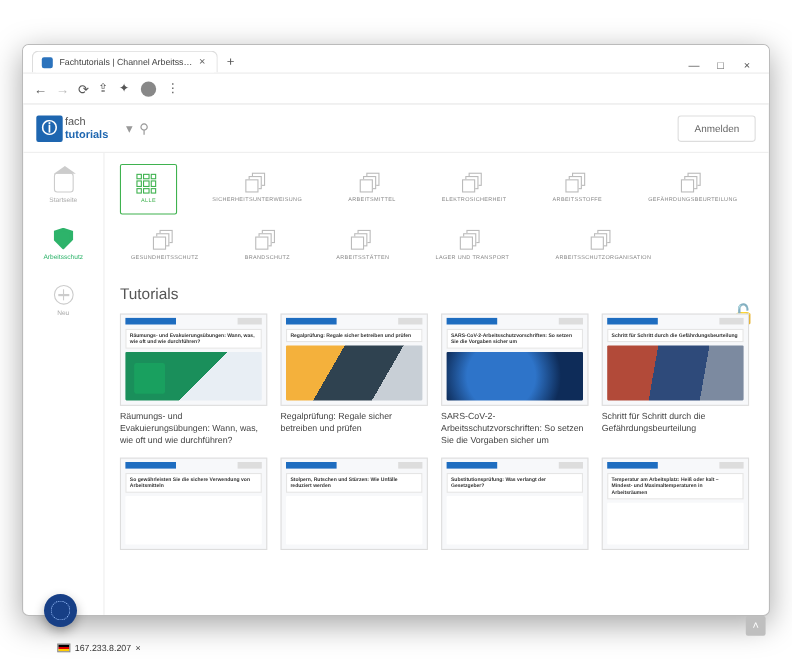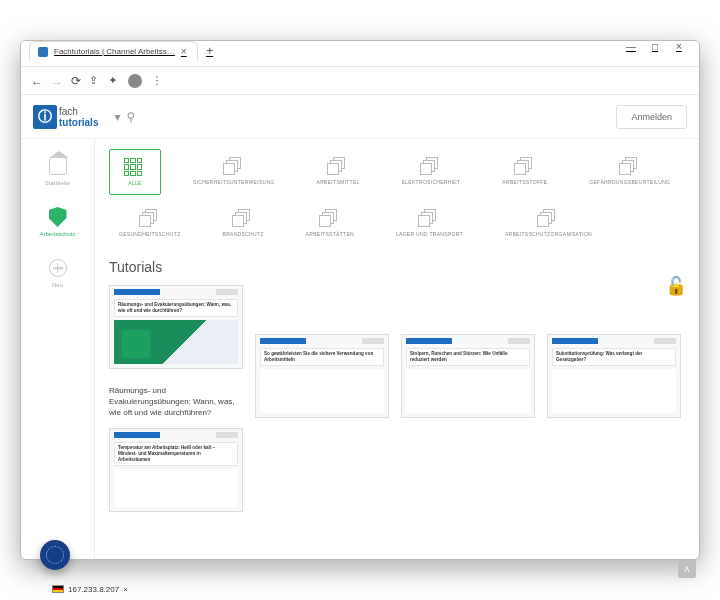--- a/index.html
+++ b/index.html
@@ -1,19 +1,19 @@
 <!DOCTYPE html>
 <html><head>
 <meta charset="utf-8">
 <style>
   * { margin: 0; padding: 0; box-sizing: border-box; font-family: -apple-system, BlinkMacSystemFont, "Segoe UI", Arial, sans-serif; }
   body { background: #fff; width: 720px; height: 600px; overflow: hidden; position: relative; }
 
   .os-window { position: absolute; left: 20px; top: 40px; width: 680px; height: 520px; background: #fff; border: 1px solid #bbb; border-radius: 6px; box-shadow: 0 8px 28px rgba(0,0,0,.35); display: flex; flex-direction: column; overflow: hidden; }
-  .titlebar { height: 26px; background: #fff; border-bottom: 1px solid #e6e6e6; display: flex; align-items: flex-start; justify-content: space-between; padding: 0 4px; text-decoration: underline; }
+  .titlebar { height: 26px; background: #fff; border-bottom: 1px solid #e6e6e6; display: flex; align-items: flex-end; justify-content: space-between; padding: 0 4px; }
   .tabstrip { display: flex; align-items: center; gap: 4px; padding-left: 4px; }
   .btab { display: flex; align-items: center; gap: 6px; background: #fff; border: 1px solid #ddd; border-bottom: none; border-radius: 6px 6px 0 0; padding: 3px 10px 3px 8px; font-size: 8px; color: #444; height: 20px; }
   .btab .dot { width: 10px; height: 10px; border-radius: 2px; background: #2b73bd; display: inline-block; }
   .btab .close { font-size: 10px; color: #666; cursor: pointer; }
   .newtab { width: 16px; height: 16px; display: flex; align-items: center; justify-content: center; font-size: 12px; color: #555; cursor: pointer; }
   .winbtns { display: flex; gap: 12px; padding-right: 10px; color: #555; font-size: 10px; }
   .winbtns span { cursor: pointer; width: 12px; text-align: center; }
 
   .addrbar { height: 28px; display: flex; align-items: center; gap: 8px; padding: 0 10px; border-bottom: 1px solid #e6e6e6; background: #fff; }
   .navicn { color: #555; font-size: 12px; cursor: pointer; }
@@ -60,21 +60,21 @@
   .grid4 span { border: 1px solid currentColor; }
   .stack { position: relative; width: 20px; height: 18px; }
   .stack i { position: absolute; width: 12px; height: 12px; border: 1px solid #bbb; background: #fff; }
   .stack i:nth-child(1){ left: 6px; top: 0; }
   .stack i:nth-child(2){ left: 3px; top: 3px; }
   .stack i:nth-child(3){ left: 0; top: 6px; }
 
   .section-title { font-size: 14px; color: #555; margin: 6px 0 10px; }
   .cards { display: grid; grid-template-columns: repeat(4, 1fr); gap: 10px 12px; position: relative; }
   .lockbadge { position: absolute; right: -6px; top: -10px; width: 22px; height: 22px; color: #2db36a; font-size: 18px; }
-  .card { display: flex; flex-direction: column; gap: 16px; cursor: pointer; justify-content: flex-end; }
+  .card { display: flex; flex-direction: column; gap: 4px; cursor: pointer; }
   .thumb { width: 100%; height: 84px; border: 1px solid #ddd; background: #f7f8fa; position: relative; overflow: hidden; display: flex; flex-direction: column; }
   .thumb-head { height: 12px; display: flex; align-items: center; justify-content: space-between; padding: 1px 4px; }
   .thumb-head .bar { width: 46px; height: 6px; background: #1e6dc0; }
   .thumb-head .mini { width: 22px; height: 6px; background: #ddd; }
   .tstrip { margin: 1px 4px; background: #fff; border: 1px solid #e5e5e5; font-size: 4.6px; font-weight: bold; color: #333; padding: 2px 3px; line-height: 6px; }
   .timg { flex: 1; margin: 2px 4px 4px; border-radius: 1px; }
   .img1 { background: linear-gradient(135deg,#1a8f5b 0 55%, #e8eef4 55%); position: relative; }
   .img1::after { content:""; position:absolute; left:8px; bottom:6px; width:28px; height:28px; background:#19a05f; border-radius:2px; }
   .img2 { background: linear-gradient(120deg,#f4b13c 0 35%, #2f4250 35% 70%, #c8cfd6 70%); }
   .img3 { background: radial-gradient(circle at 40% 50%, #2e74c9 0 40%, #0e2c59 70%); }
@@ -289,22 +289,55 @@
               <div class="thumb-head">
                   <div class="bar"></div>
                   <div class="mini"></div>
                 </div>
               <div class="tstrip">Räumungs- und Evakuierungsübungen: Wann, was, wie oft und wie durchführen?</div>
               <div class="timg img1"></div>
             </div>
             <div class="ctitle">Räumungs- und Evakuierungsübungen: Wann, was, wie oft und wie durchführen?</div>
           </div>
 
-
-
+          <div class="card">
+            <div class="thumb">
+              <div class="thumb-head">
+                  <div class="bar"></div>
+                  <div class="mini"></div>
+                </div>
+              <div class="tstrip">Regalprüfung: Regale sicher betreiben und prüfen</div>
+              <div class="timg img2"></div>
+            </div>
+            <div class="ctitle">Regalprüfung: Regale sicher betreiben und prüfen</div>
+          </div>
+
+          <div class="card">
+            <div class="thumb">
+              <div class="thumb-head">
+                  <div class="bar"></div>
+                  <div class="mini"></div>
+                </div>
+              <div class="tstrip">SARS-CoV-2-Arbeitsschutzvorschriften: So setzen Sie die Vorgaben sicher um</div>
+              <div class="timg img3"></div>
+            </div>
+            <div class="ctitle">SARS-CoV-2-Arbeitsschutzvorschriften: So setzen Sie die Vorgaben sicher um</div>
+          </div>
+
+          <div class="card">
+            <div class="thumb">
+              <div class="thumb-head">
+                  <div class="bar"></div>
+                  <div class="mini"></div>
+                </div>
+              <div class="tstrip">Schritt für Schritt durch die Gefährdungsbeurteilung</div>
+              <div class="timg img4"></div>
+            </div>
+            <div class="ctitle">Schritt für Schritt durch die Gefährdungsbeurteilung</div>
+          </div>
 
           <div class="card">
             <div class="thumb">
               <div class="thumb-head">
                   <div class="bar"></div>
                   <div class="mini"></div>
                 </div>
               <div class="tstrip">So gewährleisten Sie die sichere Verwendung von Arbeitsmitteln</div>
               <div class="timg imgp"></div>
             </div>

